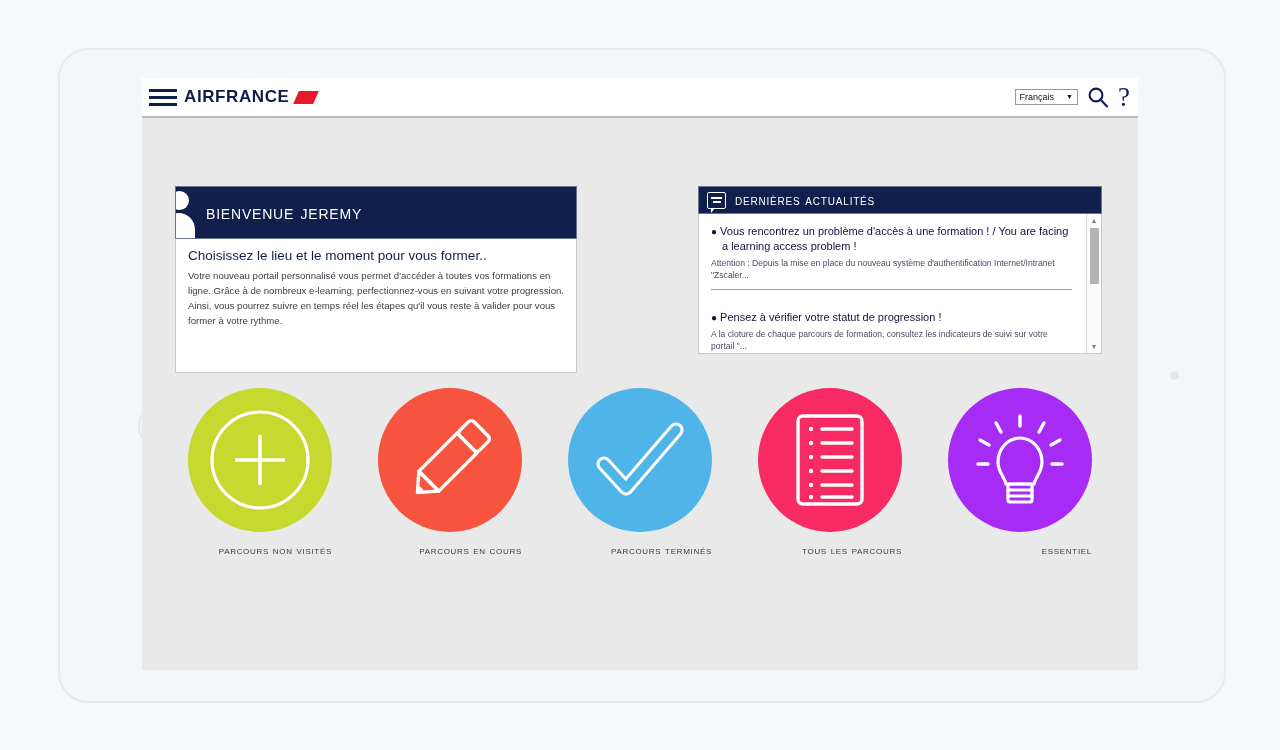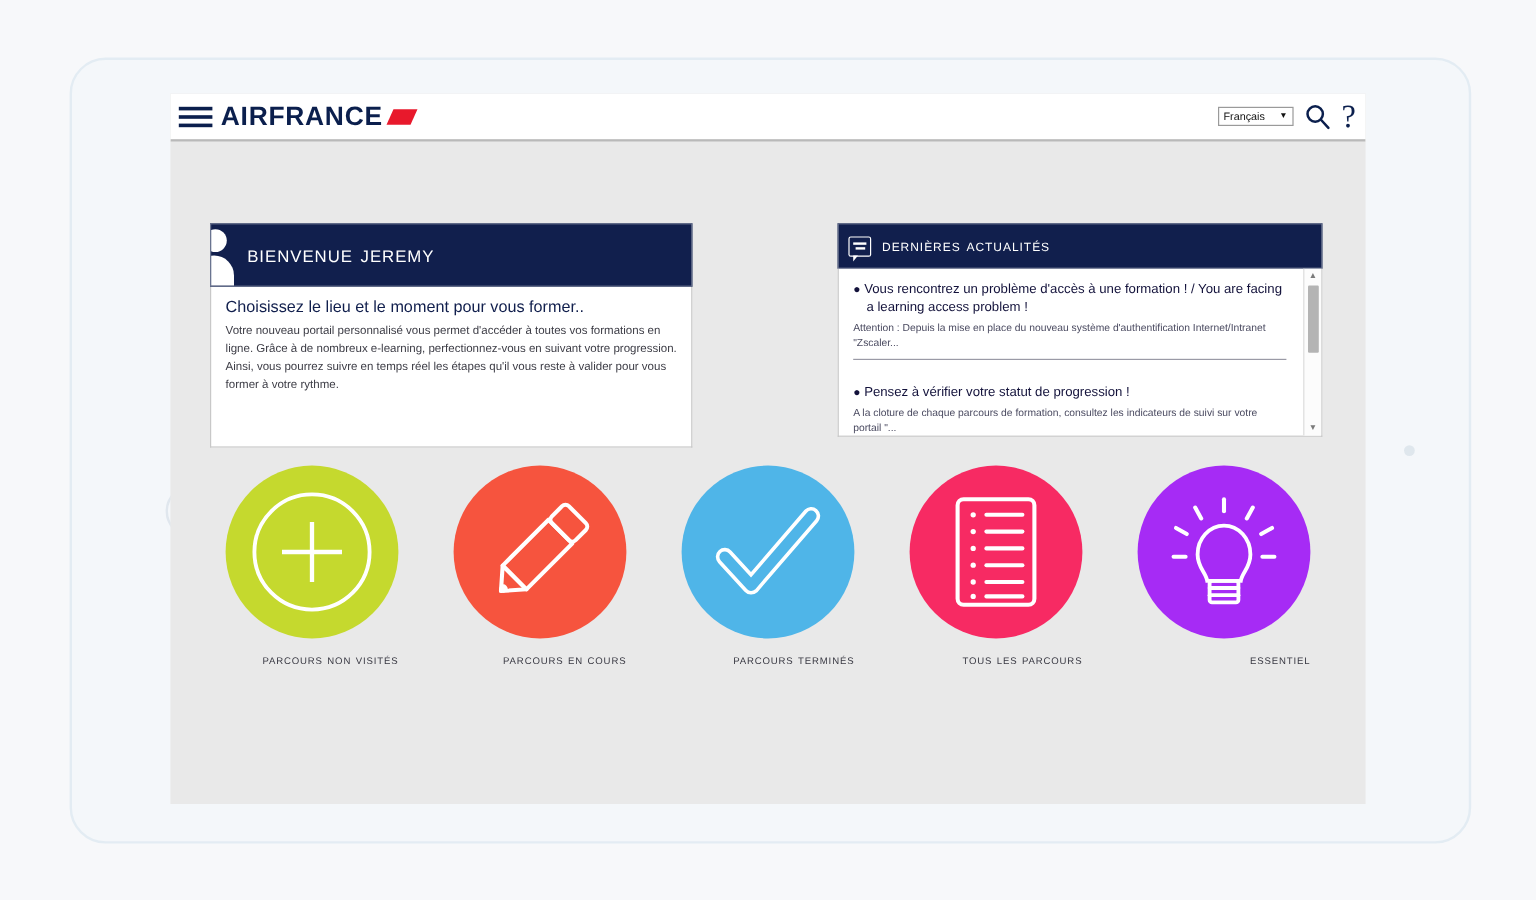--- a/index.html
+++ b/index.html
@@ -61,21 +61,21 @@
   }
   #hamburger-button span {
     display: block; width: 28px; height: 3px;
     background: #0b1f4d;
   }
   #brand-logo {
     display: flex; align-items: center; gap: 6px;
     margin-left: 6px;
   }
   #brand-text {
-    font-weight: bold; font-size: 22px;
+    font-weight: bold; font-size: 17px;
     letter-spacing: 0.6px; color: #0b1f4d;
   }
   #brand-stripe {
     width: 20px; height: 13px;
     background: #e8192c;
     transform: skewX(-24deg);
   }
   #topbar-title {
     position: absolute;
     left: 0; right: 0;
@@ -168,21 +168,21 @@
     font-size: 9.6px;
     line-height: 1.55;
   }
 
   #news-panel {
     position: absolute;
     left: 556px; top: 68px;
     width: 404px;
   }
   #news-header {
-    height: 38px;
+    height: 28px;
     padding-left: 8px;
     font-size: 14.5px;
     gap: 9px;
   }
   #news-icon {
     width: 19px; height: 17px;
     border: 1.6px solid #fff;
     border-radius: 2px;
     position: relative;
     display: flex; flex-direction: column;

